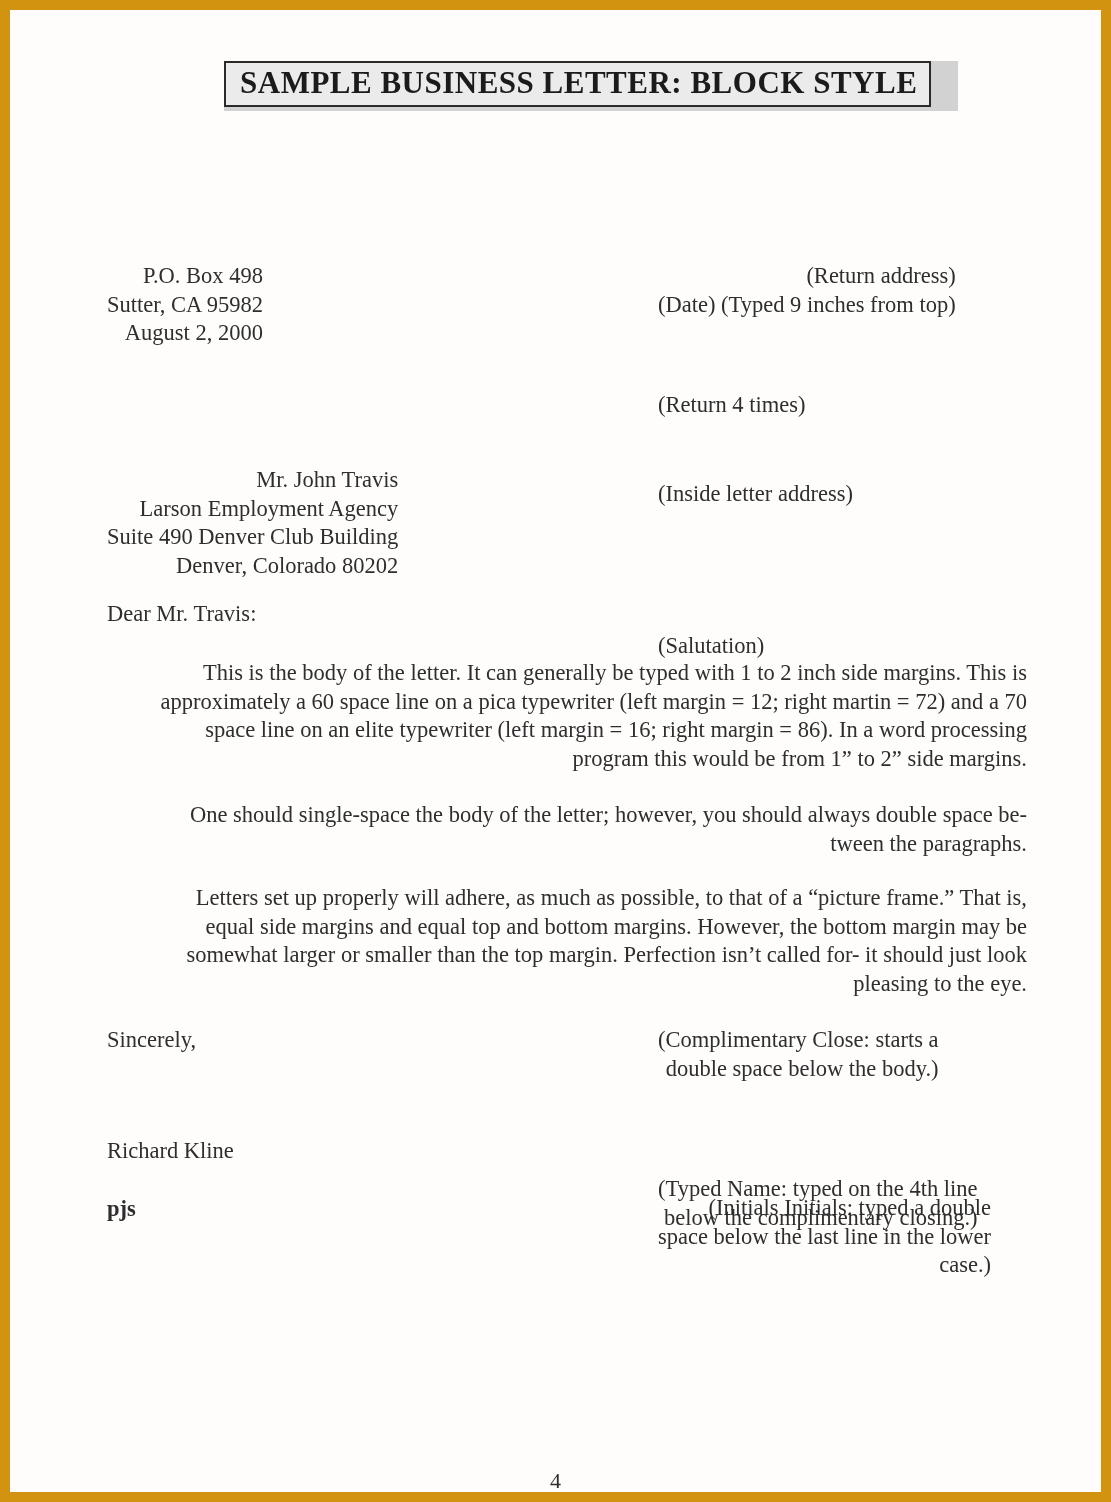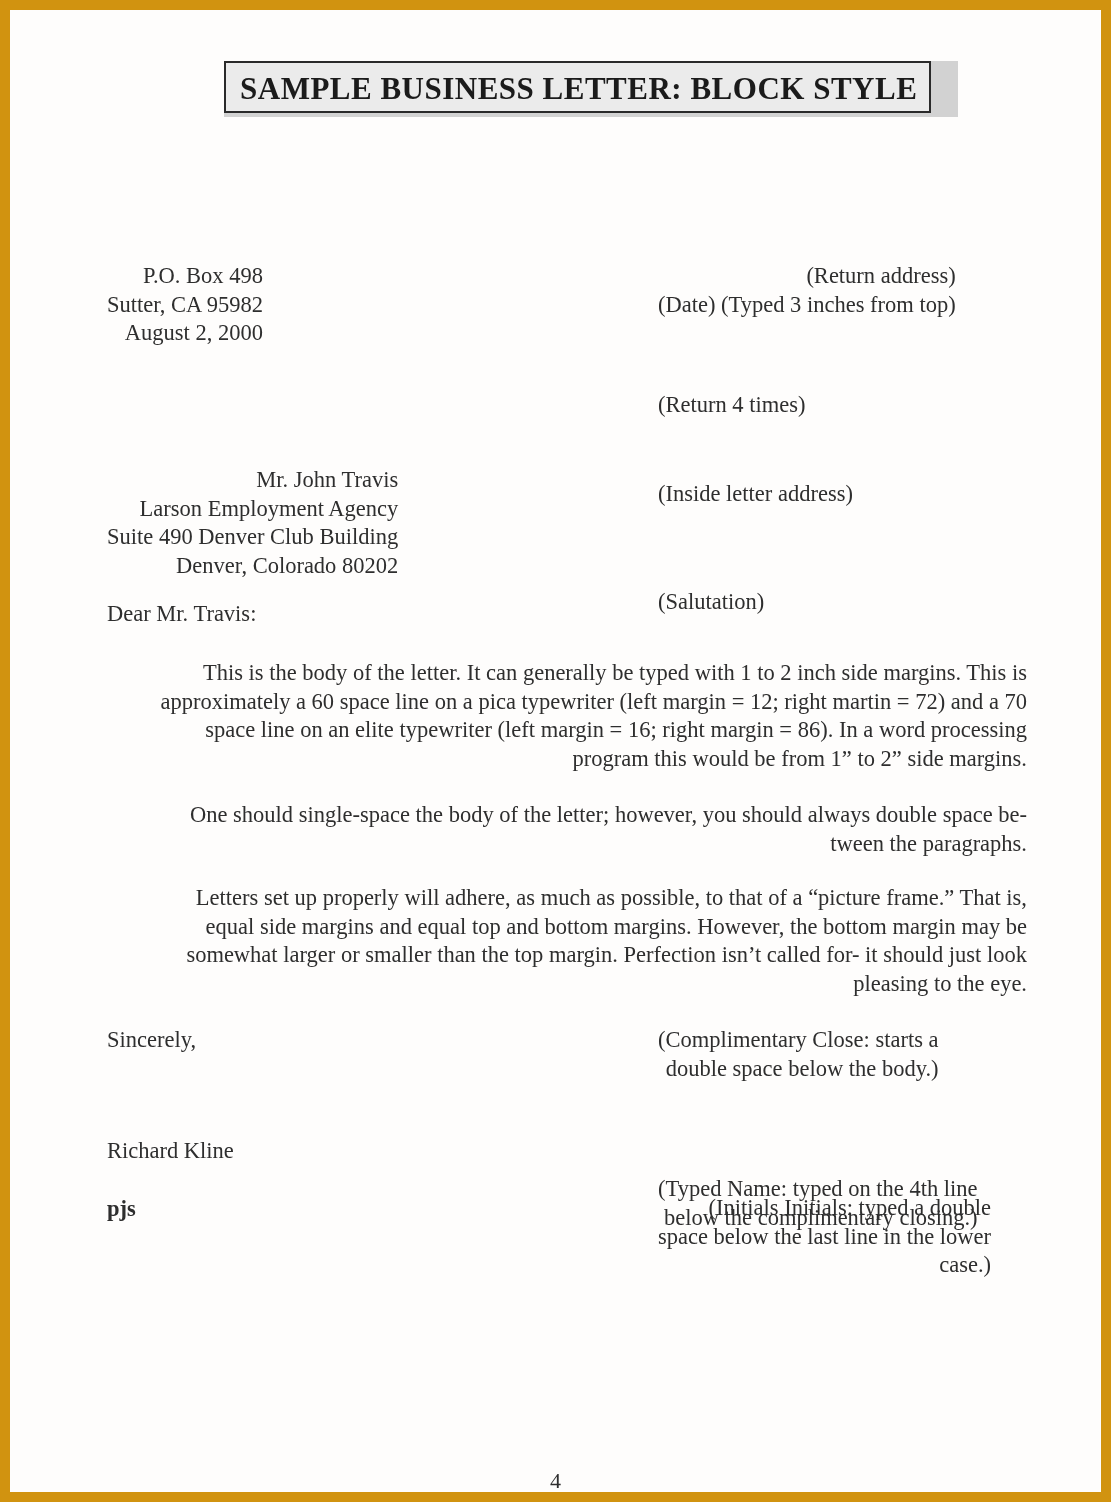--- a/index.html
+++ b/index.html
@@ -20,21 +20,21 @@
     text-align:right;
   }
   .left  { left:97px; }
   .right { left:648px; }
   .title-wrap {
     position:absolute; left:214px; top:51px;
     background:#d2d2d2; padding:0 27px 4px 0;
   }
   .title-box {
     border:2px solid #2a2a2a; background:#ebebeb;
-    padding:8px 12px 4px 14px;
+    padding:2px 12px 4px 14px;
   }
   .title {
     font-size:31px; font-weight:bold; color:#1b1b1b;
     letter-spacing:0.5px; white-space:nowrap;
   }
   .page-number {
     position:absolute; left:0; right:0; top:1458px;
     text-align:center; font-size:22px; color:#2e2e2e;
   }
   .body-par { width:920px; }
@@ -47,31 +47,31 @@
   <div class="title-wrap">
     <div class="title-box">
       <div class="title">SAMPLE BUSINESS LETTER: BLOCK STYLE</div>
     </div>
   </div>
 
   <div class="abs txt left" style="top:252px;">P.O. Box 498
 Sutter, CA 95982
 August 2, 2000</div>
   <div class="abs txt right" style="top:252px;">(Return address)
-(Date) (Typed 3 inches from top)</div>
+(Date) (Typed 9 inches from top)</div>
   <div class="abs txt right" style="top:337px;margin-top:44px;">(Return 4 times)</div>
 
   <div class="abs txt left" style="top:456px;">Mr. John Travis
 Larson Employment Agency
 Suite 490 Denver Club Building
 Denver, Colorado 80202</div>
   <div class="abs txt right" style="top:450px;margin-top:20px;">(Inside letter address)</div>
 
   <div class="abs txt left" style="top:590px;">Dear Mr. Travis:</div>
-  <div class="abs txt right" style="top:578px;">(Salutation)</div>
+  <div class="abs txt right" style="top:622px;">(Salutation)</div>
 
   <div class="abs txt left body-par" style="top:649px;">This is the body of the letter. It can generally be typed with 1 to 2 inch side margins. This is
 approximately a 60 space line on a pica typewriter (left margin = 12; right martin = 72) and a 70
 space line on an elite typewriter (left margin = 16; right margin = 86). In a word processing
 program this would be from 1” to 2” side margins.</div>
   <div class="abs txt left body-par" style="top:874px;">Letters set up properly will adhere, as much as possible, to that of a “picture frame.” That is,
 equal side margins and equal top and bottom margins. However, the bottom margin may be
 somewhat larger or smaller than the top margin. Perfection isn’t called for- it should just look
 pleasing to the eye.</div>
   <div class="abs txt left body-par" style="top:791px;">One should single-space the body of the letter; however, you should always double space be-

